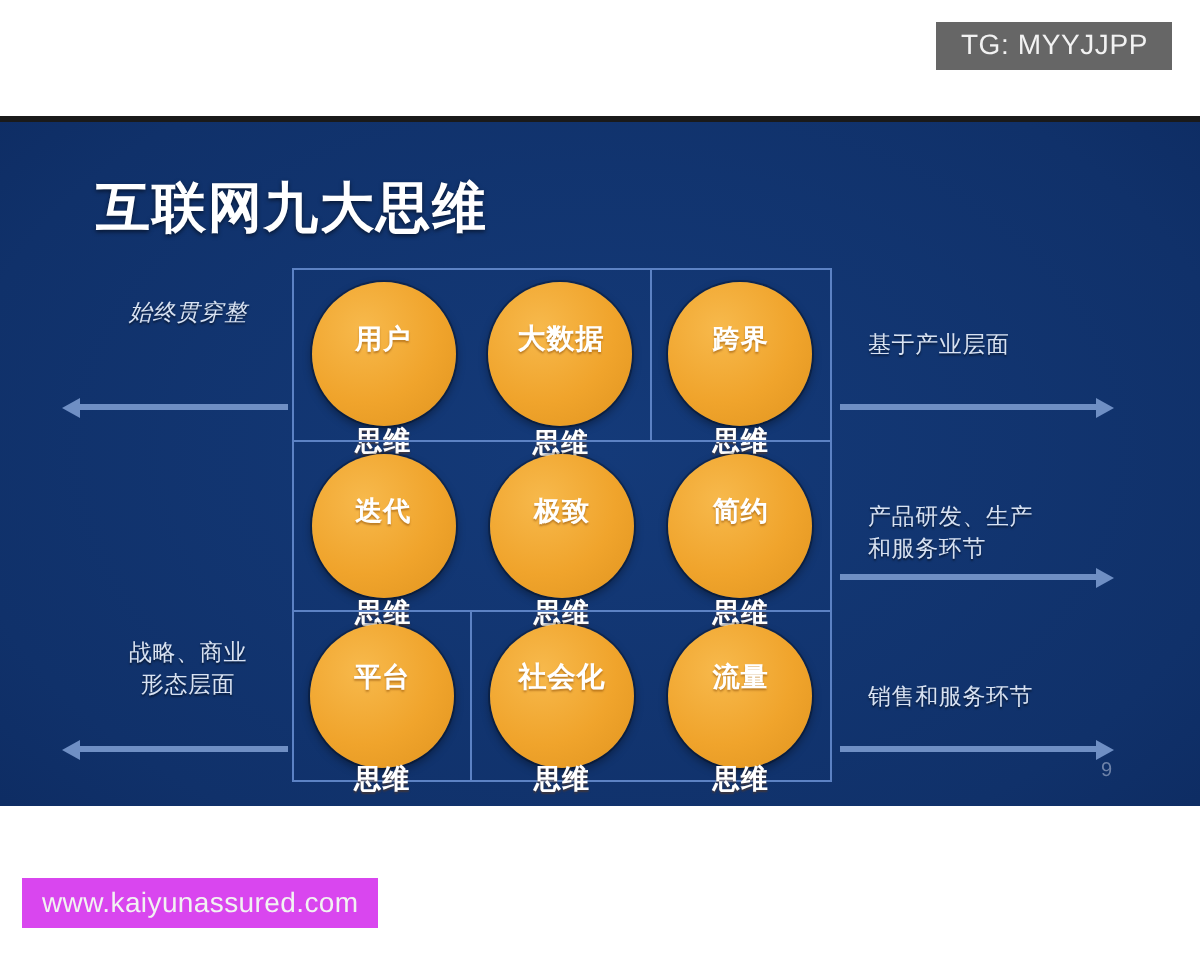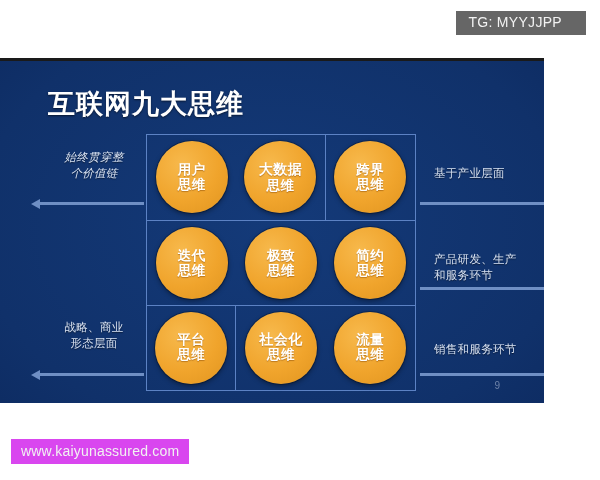--- a/index.html
+++ b/index.html
@@ -21,21 +21,21 @@
 
   
   .wm-top {
     position: absolute;
     top: 11px;
     right: 14px;
     background: #666666;
     color: #f2f2f2;
     font-size: 14px;
     letter-spacing: .3px;
-    padding: 4px 24px 5px 12px;
+    padding: 4px 12px 5px 12px;
     line-height: 1.1;
     white-space: nowrap;
   }
 
   
   .wm-bottom {
     position: absolute;
     left: 11px;
     bottom: 16px;
     background: #d946ef;
@@ -46,21 +46,21 @@
     line-height: 1.15;
     white-space: nowrap;
     text-align: center;
   }
 
   
   .slide {
     position: absolute;
     left: 0;
     top: 58px;
-    width: 544px;
+    width: 600px;
     height: 345px;
     background:
       radial-gradient(120% 140% at 50% 48%, #143a79 0%, #10316a 45%, #0a2457 78%, #071c46 100%);
     border-top: 3px solid #1a1a1a;
     overflow: hidden;
   }
 
   .slide-title {
     position: absolute;
     left: 48px;
@@ -114,20 +114,21 @@
   }
   .bubble span {
     display: block;
     color: #ffffff;
     font-size: 13.5px;
     font-weight: bold;
     letter-spacing: .5px;
     text-align: center;
     text-shadow: 0 1px 1px rgba(120,60,0,.45);
     white-space: nowrap;
+    margin-top: 36px;
   }
   .bubble span.small { font-size: 14px; }
 
   
   .side {
     position: absolute;
     color: #d8e2f2;
     font-size: 11.5px;
     line-height: 1.42;
     letter-spacing: .3px;
@@ -185,21 +186,20 @@
 <div id="page">
 
   <div class="wm-top">TG: MYYJJPP</div>
 
   <div class="slide">
 
     <div class="slide-title">互联网九大思维</div>
 
     <div class="side left l1">
       <div>始终贯穿整</div>
-      <div>个价值链</div>
     </div>
     <div class="side left l3">
       <div>战略、商业</div>
       <div>形态层面</div>
     </div>
 
     <div class="side right r1">
       <div>基于产业层面</div>
     </div>
     <div class="side right r2">

